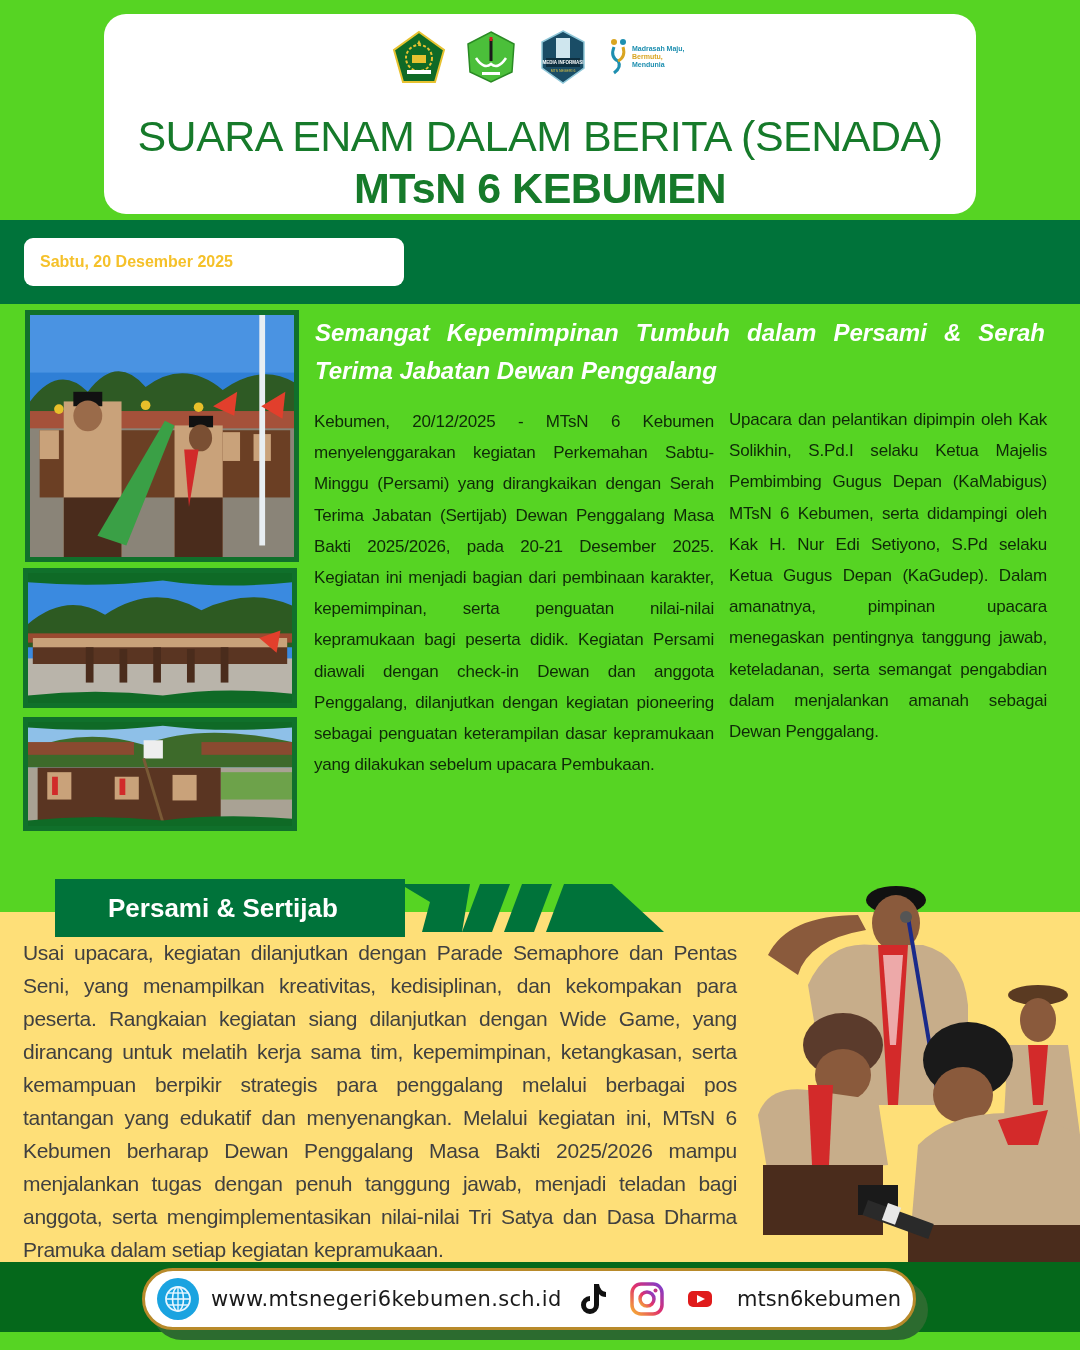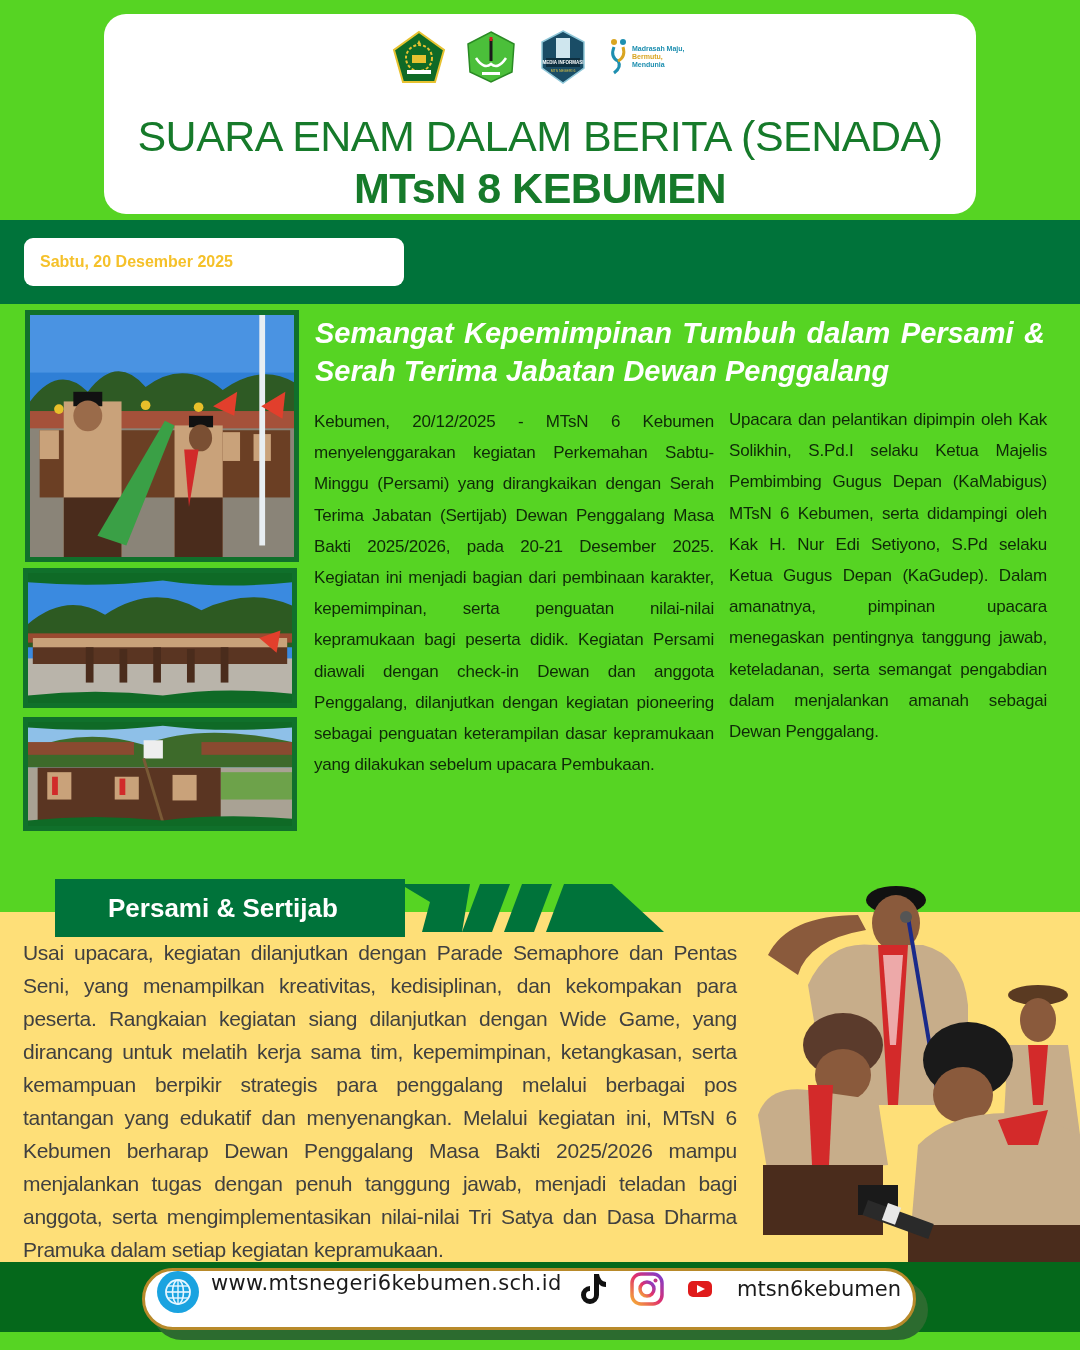--- a/index.html
+++ b/index.html
@@ -23,40 +23,40 @@
   .date-pill { position: absolute; left: 24px; top: 18px; width: 380px; height: 48px; background: #fff; border-radius: 9px; padding-left: 16px; display: flex; align-items: center; font-size: 16px; font-weight: bold; color: #f5c12a; }
 
   
   .photo { position: absolute; overflow: hidden; border: 5px solid #10702b; }
   .photo-1 { left: 25px; top: 310px; width: 274px; height: 252px; }
   .photo-2 { left: 23px; top: 568px; width: 274px; height: 140px; }
   .photo-3 { left: 23px; top: 717px; width: 274px; height: 114px; }
   .photo svg { width: 100%; height: 100%; display: block; }
 
   
-  .headline { position: absolute; left: 315px; top: 314px; width: 730px; font-size: 29px; line-height: 38px; font-weight: bold; font-style: italic; color: #fff; text-align: justify; text-align-last: left; }
+  .headline { position: absolute; left: 315px; top: 314px; width: 730px; font-size: 24px; line-height: 38px; font-weight: bold; font-style: italic; color: #fff; text-align: justify; text-align-last: left; }
 
   .col-text { position: absolute; font-size: 17px; line-height: 31.2px; color: #0f2a08; text-align: justify; letter-spacing: -0.2px; }
   .col-1 { left: 314px; top: 406px; width: 400px; }
   .col-2 { left: 729px; top: 404px; width: 318px; }
 
   
   .yellow-band { position: absolute; left: 0; top: 912px; width: 1080px; height: 350px; background: #fedf78; }
   .section-tab { position: absolute; left: 23px; top: 879px; width: 350px; height: 58px; background: #00733a; color: #fff; font-size: 26px; font-weight: bold; display: flex; align-items: center; padding-left: 53px; margin-left: 32px; }
   .stripes { position: absolute; left: 400px; top: 882px; width: 270px; height: 52px; }
   .body-text { position: absolute; left: 23px; top: 936px; width: 714px; font-size: 21px; line-height: 33px; color: #404040; text-align: justify; letter-spacing: -0.3px; }
 
   .scout-photo { position: absolute; left: 748px; top: 845px; width: 332px; height: 420px; }
   .scout-photo svg { width: 100%; height: 100%; }
 
   
   .footer-band { position: absolute; left: 0; top: 1262px; width: 1080px; height: 70px; background: #05681b; }
   .footer-bottom { position: absolute; left: 0; top: 1332px; width: 1080px; height: 18px; background: #56d423; }
   .footer-shadow { position: absolute; left: 152px; top: 1280px; width: 776px; height: 60px; background: #2c6b2f; border-radius: 30px; }
-  .footer-pill { position: absolute; left: 142px; top: 1268px; width: 774px; height: 62px; background: #fff; border: 3px solid #b88a2a; border-radius: 31px; display: flex; padding-left: 12px; }
+  .footer-pill { position: absolute; left: 142px; top: 1268px; width: 774px; height: 62px; background: #fff; border: 3px solid #b88a2a; border-radius: 31px; display: flex; align-items: center; padding-left: 12px; }
   .globe { width: 42px; height: 42px; border-radius: 50%; background: #1aa3e0; display: flex; align-items: center; justify-content: center; }
   .url { margin-left: 12px; font-size: 23px; color: #1a1a1a; letter-spacing: 0.3px; font-family: "DejaVu Sans", sans-serif; font-size: 21px; }
   .socials { position: absolute; right: 12px; display: flex; align-items: center; gap: 22px; }
   .social-handle { font-size: 21px; color: #1a1a1a; font-family: "DejaVu Sans", sans-serif; margin-left: 2px; }
 </style>
 </head>
 <body>
 
 <div class="header-card">
   <div class="logos">
@@ -95,21 +95,21 @@
         <path d="M15 10 Q18 20 10 24" fill="none" stroke="#d9a521" stroke-width="3"></path>
       </svg>
       <div class="motto-text">
         <span>Madrasah Maju,</span>
         <span class="m2">Bermutu,</span>
         <span>Mendunia</span>
       </div>
     </div>
   </div>
   <div class="title-1">SUARA ENAM DALAM BERITA (SENADA)</div>
-  <div class="title-2">MTsN 8 KEBUMEN</div>
+  <div class="title-2">MTsN 6 KEBUMEN</div>
 </div>
 
 <div class="date-band">
   <div class="date-pill">Sabtu, 20 Desember 2025</div>
 </div>
 
 <div class="photo photo-1" title="Pembina menyerahkan panji kepada pemimpin pramuka">
   <svg viewBox="0 0 274 252" preserveAspectRatio="none">
     <rect width="274" height="252" fill="#2f7fd6"></rect>
     <rect y="0" width="274" height="60" fill="#4a93e2"></rect>

